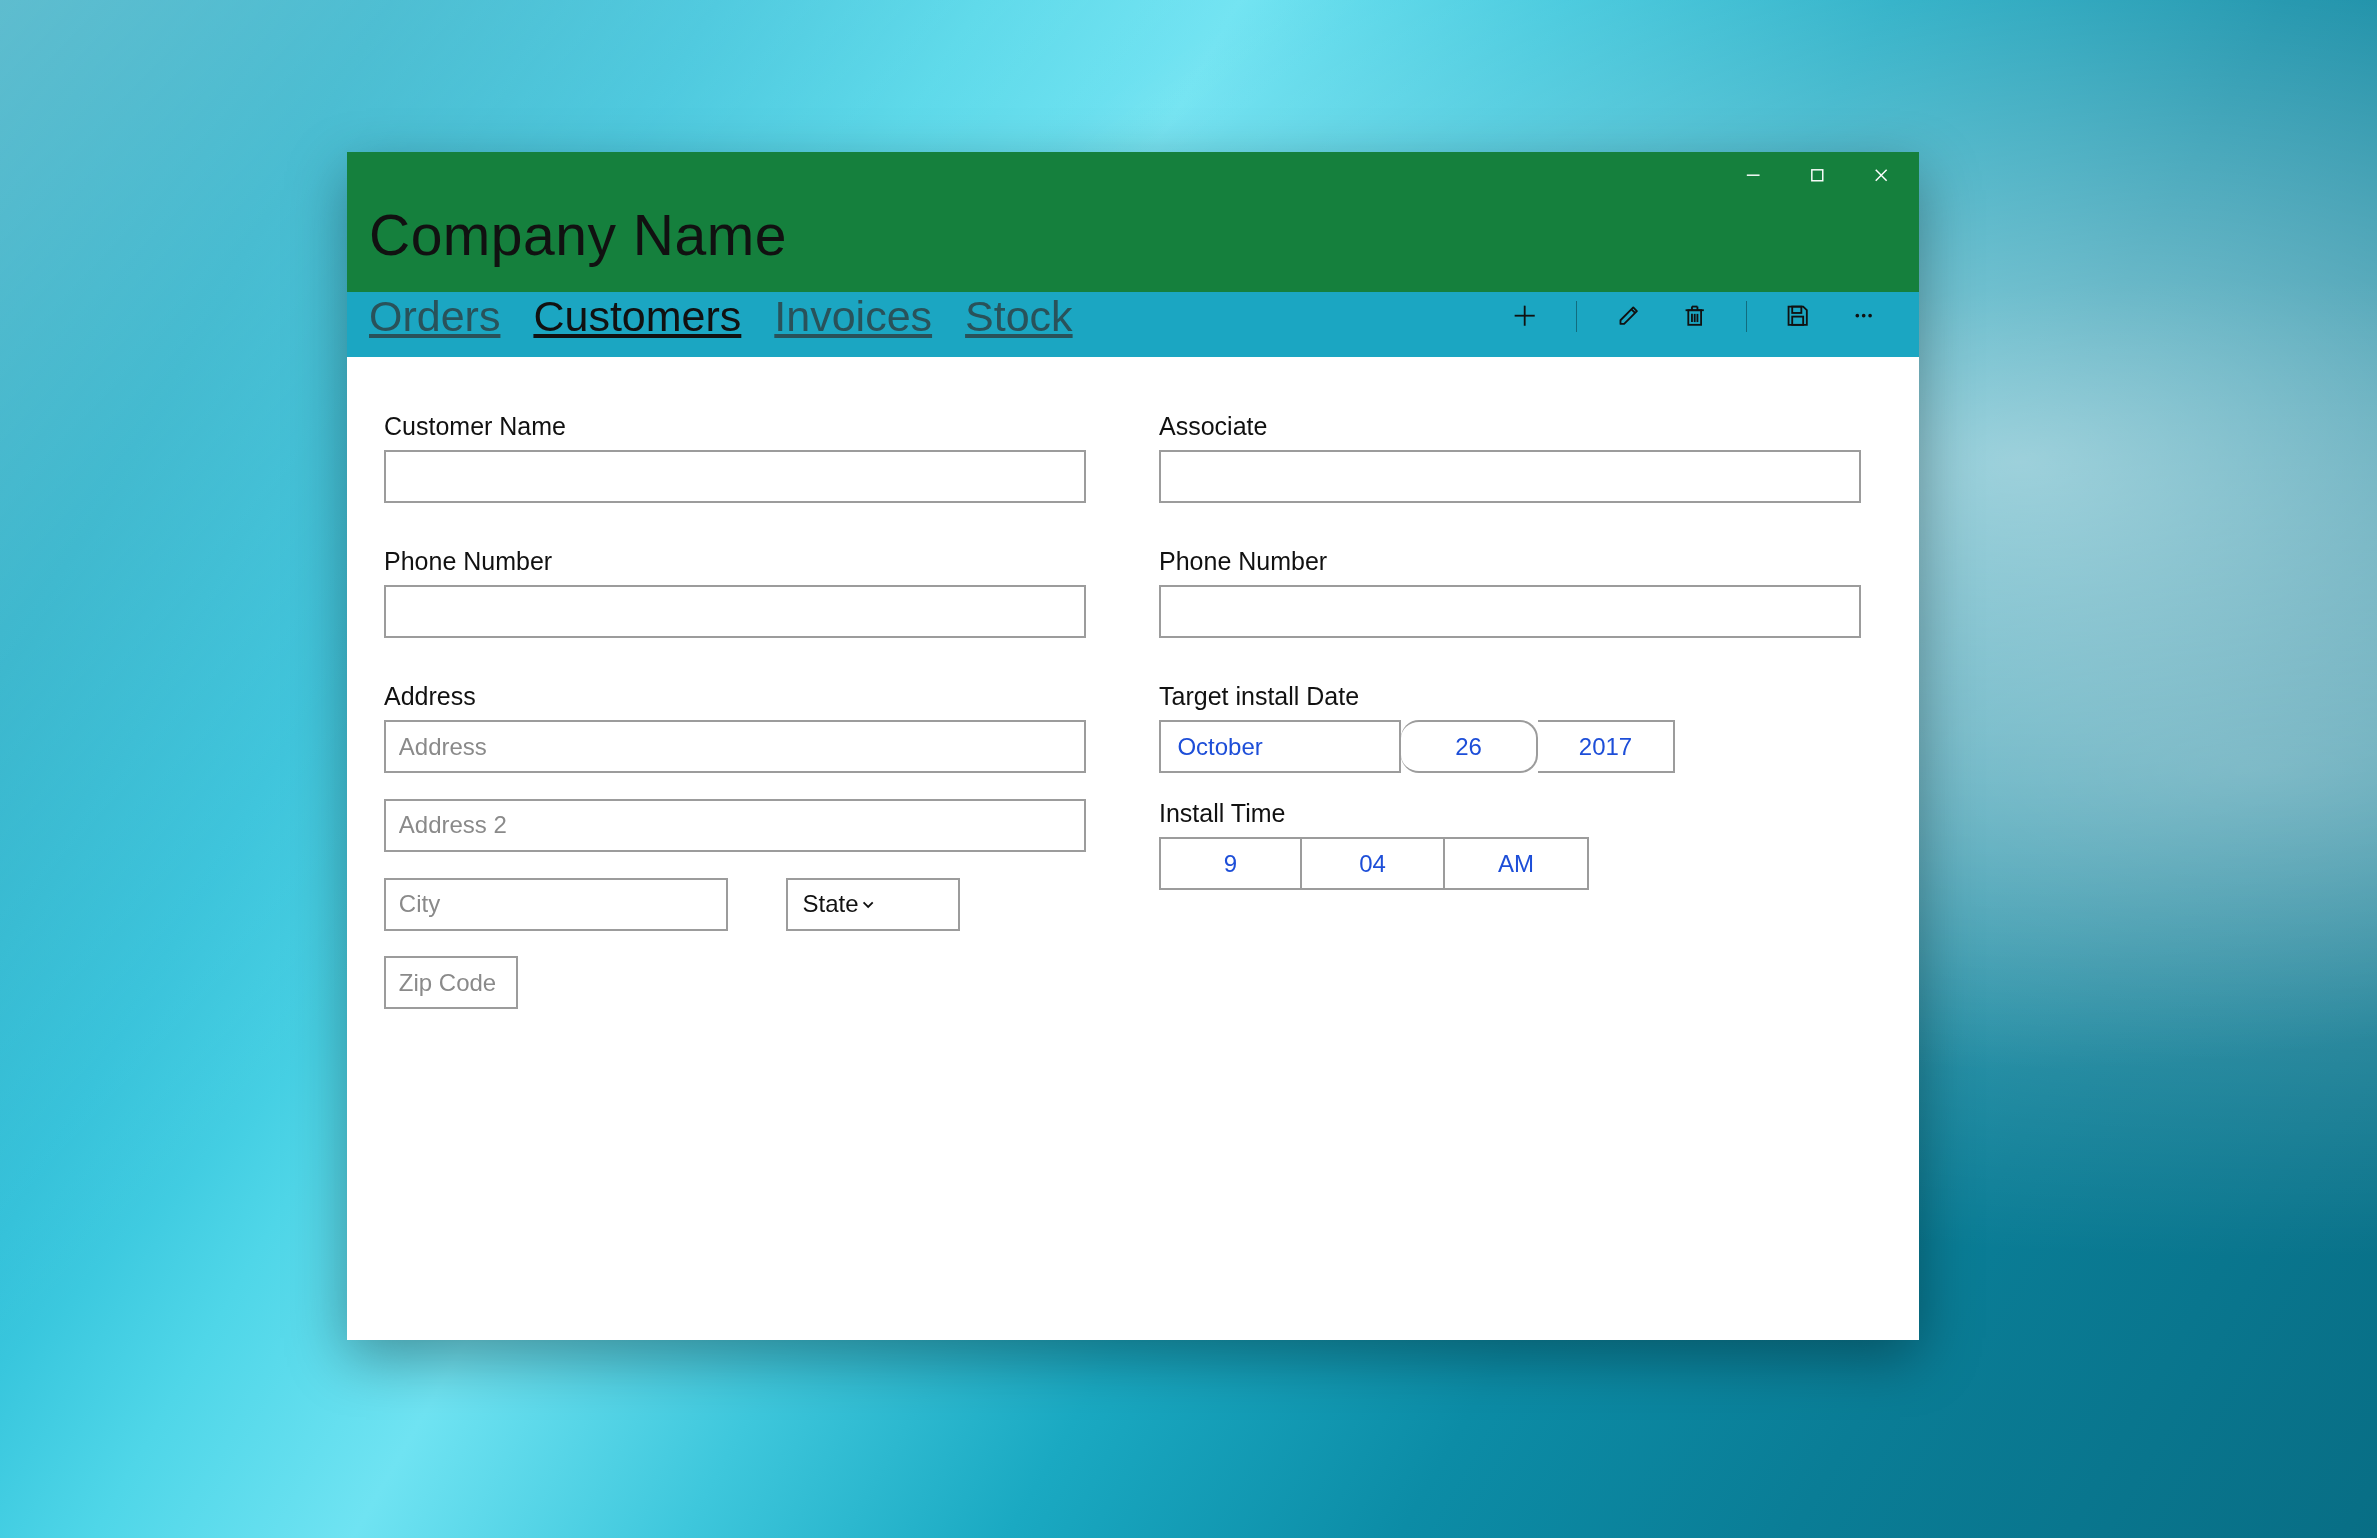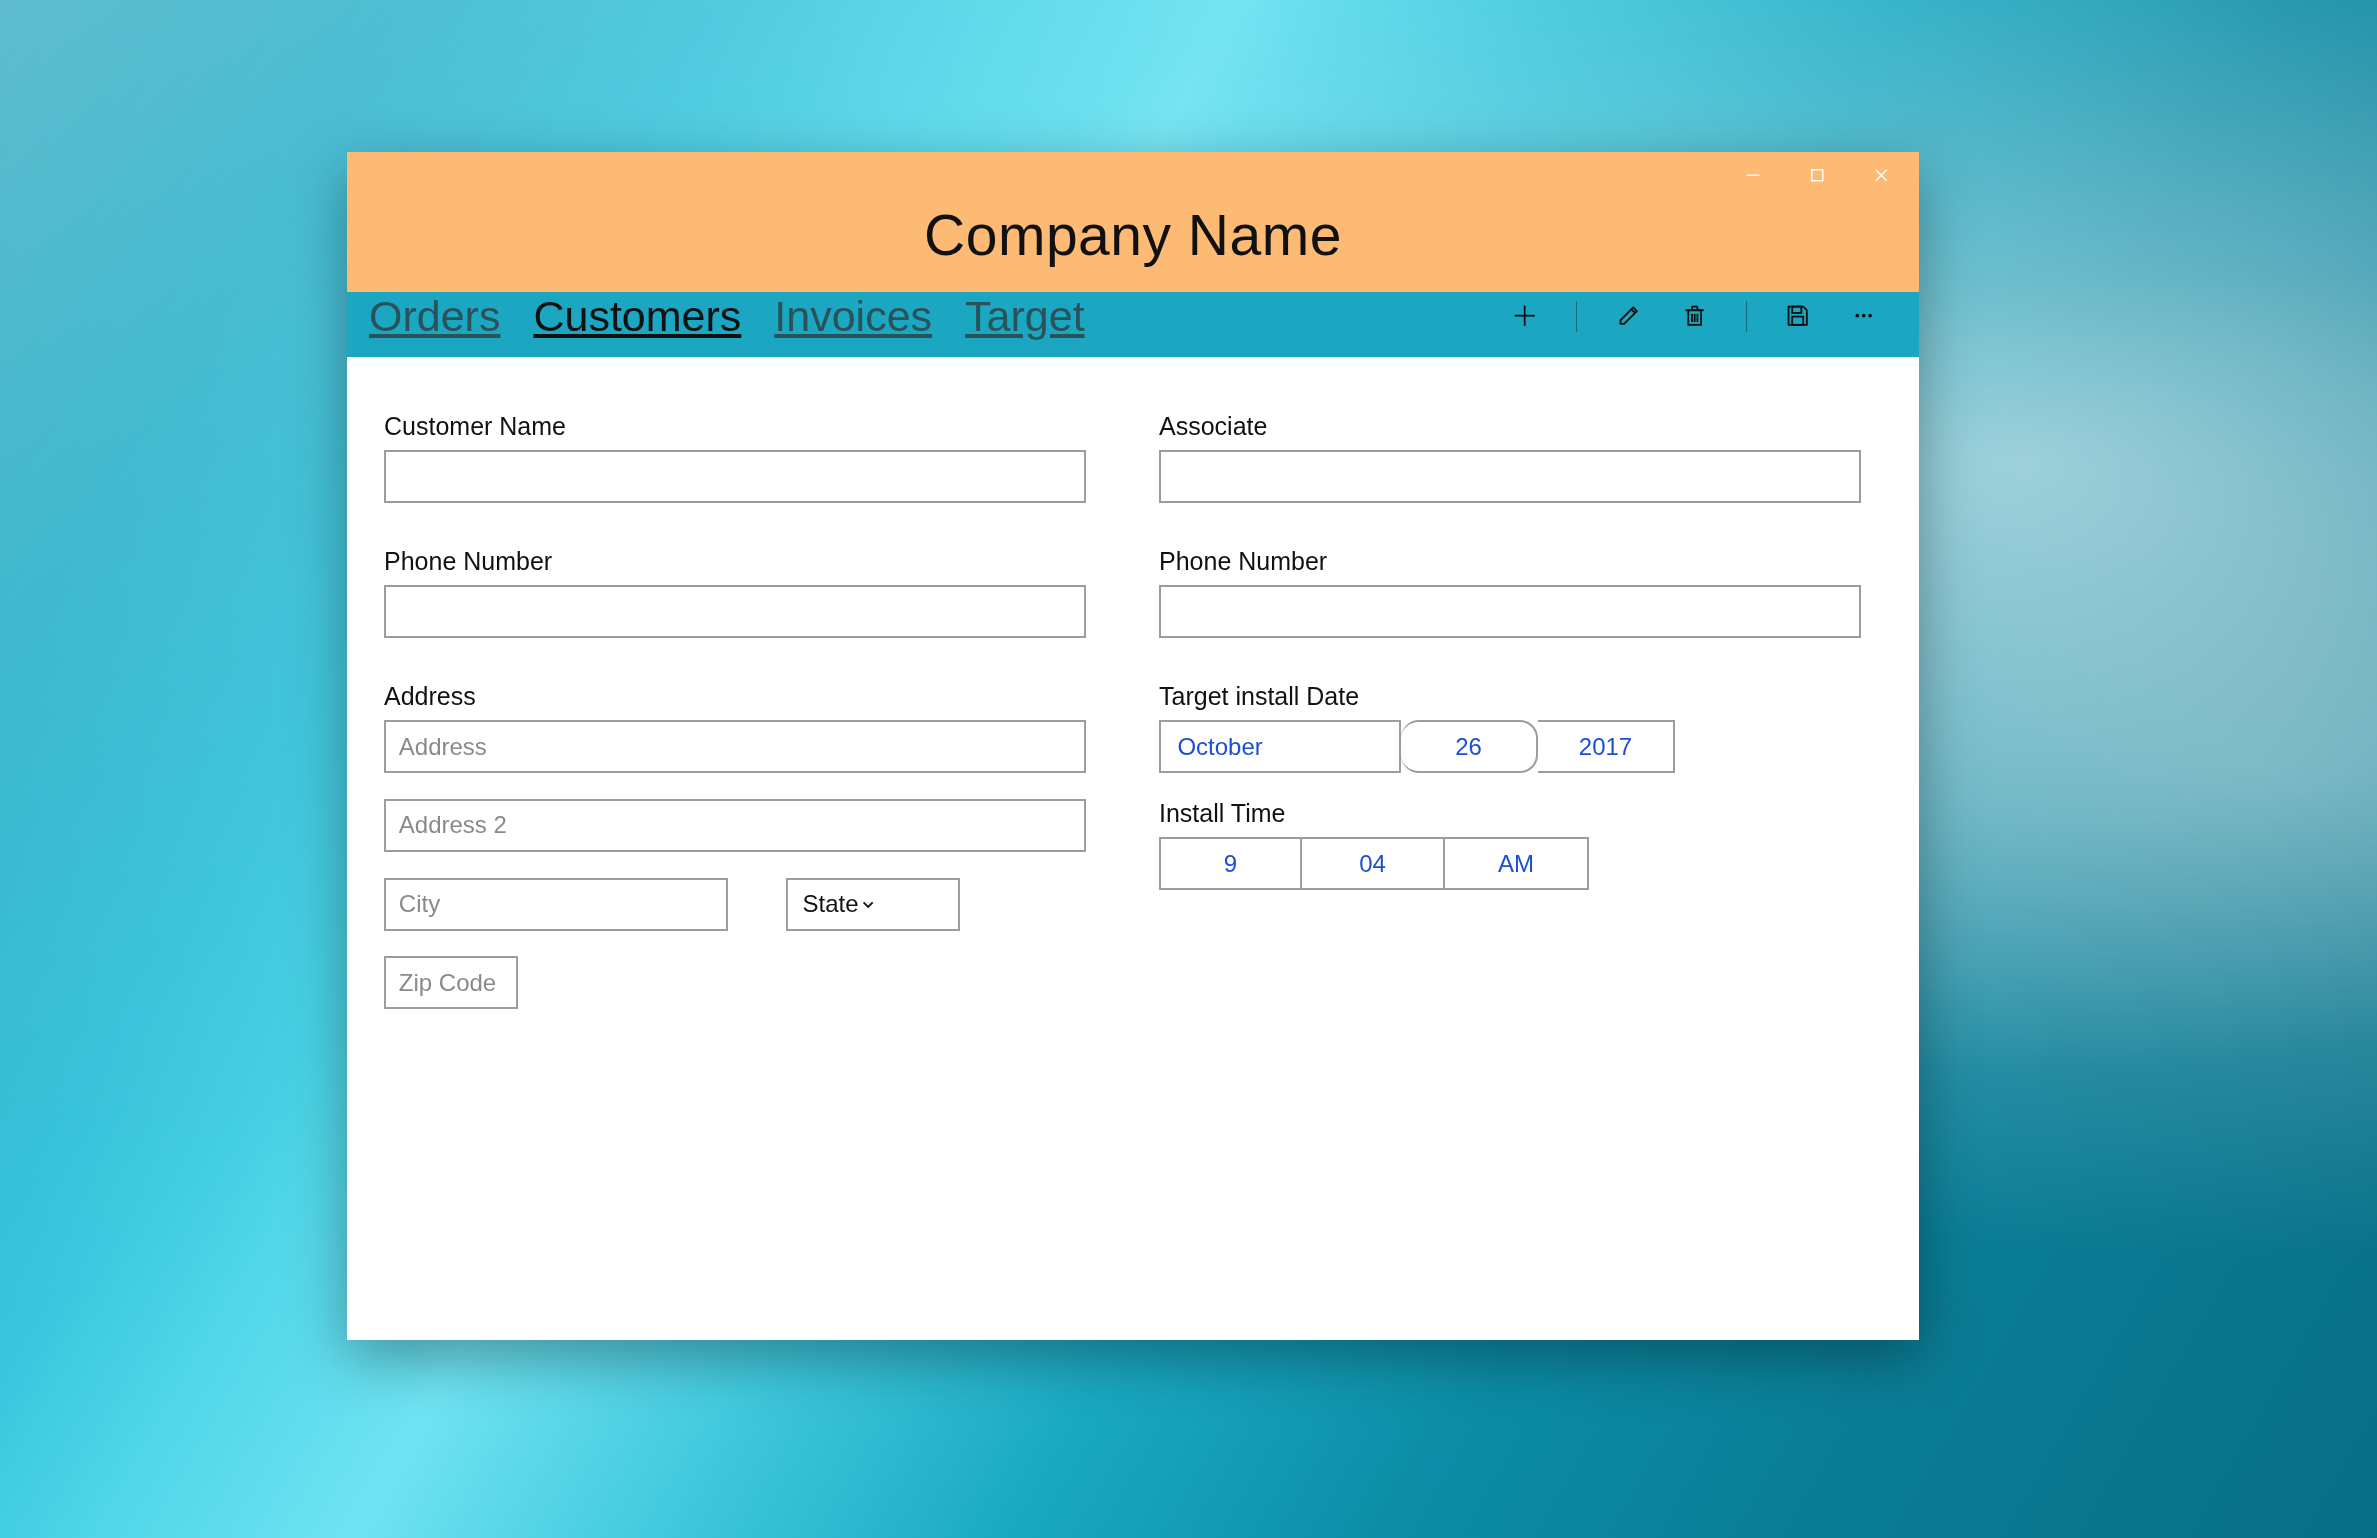--- a/index.html
+++ b/index.html
@@ -30,24 +30,23 @@
     left: 347px;
     width: 1572px;
     height: 1188px;
     background: #ffffff;
     box-shadow: 0 18.3px 55px rgba(0,0,0,0.35);
     display: flex;
     flex-direction: column;
   }
 
   .titlebar {
-    background: #fdba74;
+    background: #15803d;
     color: #1a1a1a;
     padding: 0;
-    text-align: center;
   }
   .titlebar-top {
     display: flex;
     justify-content: flex-end;
     align-items: center;
     height: 46px;
     padding-right: 5.5px;
   }
   .win-btn {
     width: 64px;
@@ -214,21 +213,21 @@
           </svg>
       </div>
     </div>
     <div class="app-title">Company Name</div>
 
     <div class="tabbar">
       <div class="tabs">
         <div class="tab">Orders</div>
         <div class="tab active">Customers</div>
         <div class="tab">Invoices</div>
-        <div class="tab">Target</div>
+        <div class="tab">Stock</div>
       </div>
       <div class="spacer"></div>
       <div class="toolbar">
         <div class="tool-btn">
           <svg width="27.4" height="27.4" viewBox="0 0 30 30">
               <line x1="15" y1="4" x2="15" y2="26" stroke="#111" stroke-width="2"></line>
               <line x1="4" y1="15" x2="26" y2="15" stroke="#111" stroke-width="2"></line>
             </svg>
         </div>
         <div class="tool-sep"></div>

